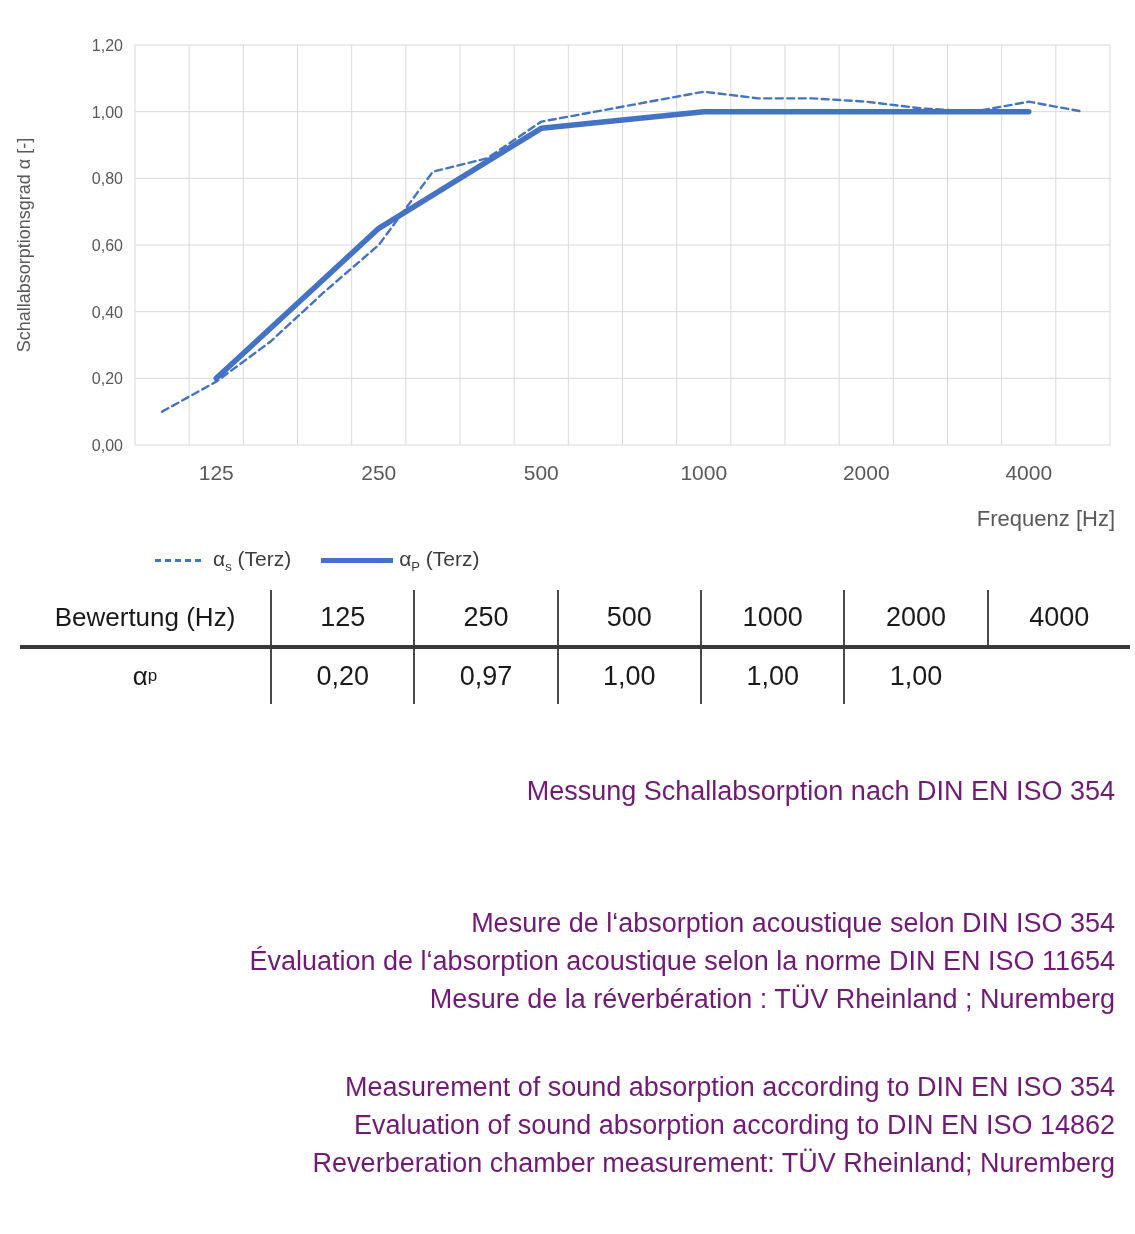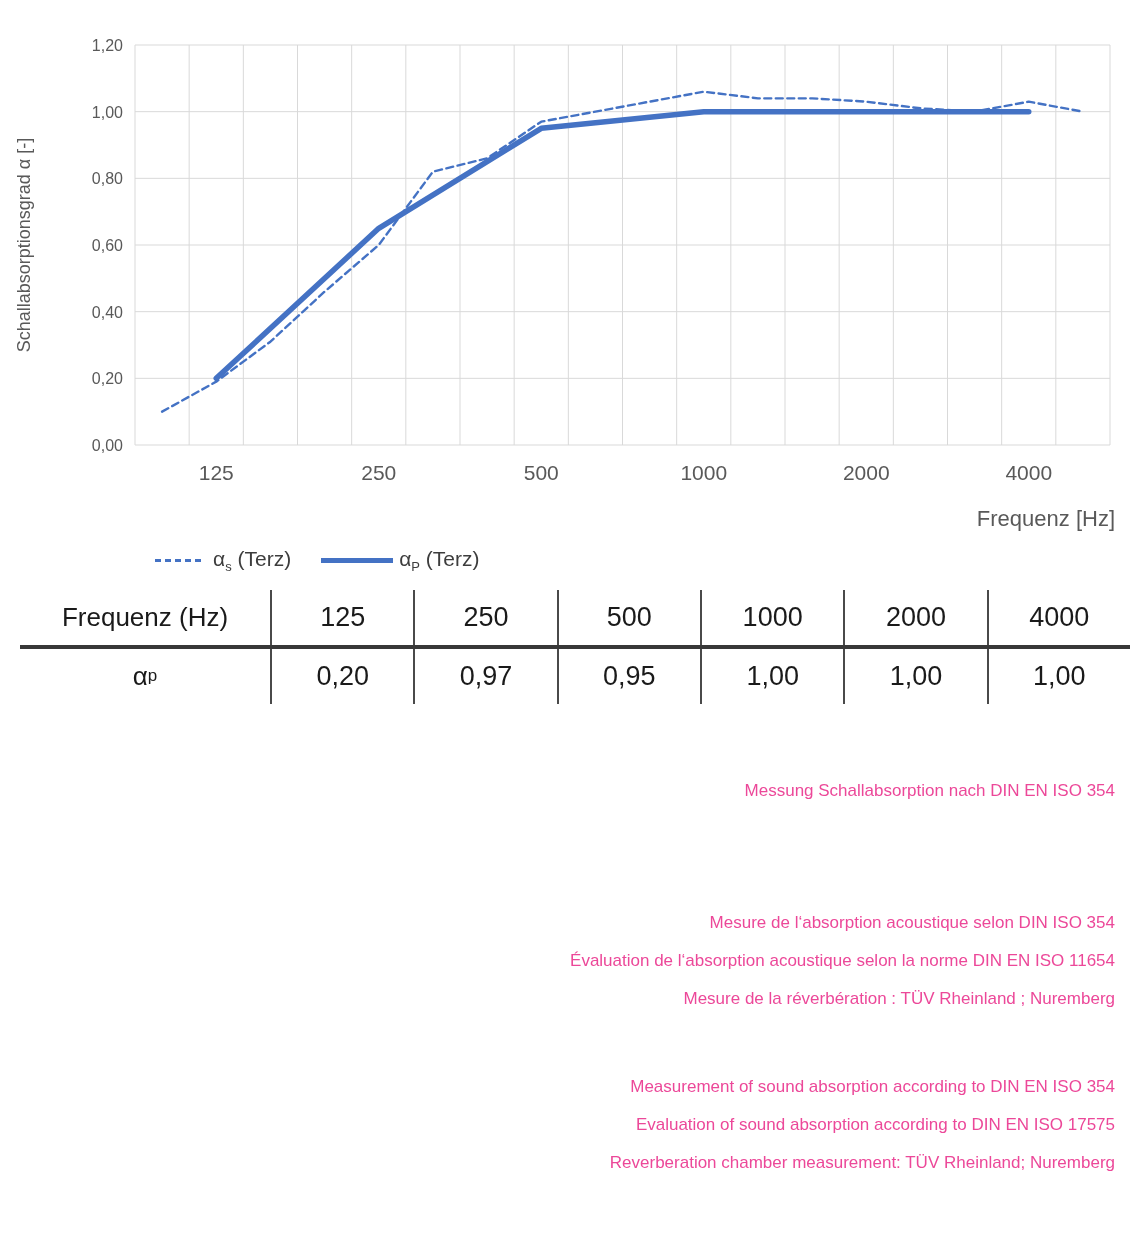--- a/index.html
+++ b/index.html
@@ -20,21 +20,21 @@
   .abs-table{position:absolute;left:20px;top:590px;width:1110px;}
   .t-row{display:grid;grid-template-columns:250px repeat(6,1fr);height:55px;}
   .t-cell{display:flex;align-items:center;justify-content:center;
           font-size:27px;color:#1a1a1a;}
   .t-cell.sep{border-left:2px solid #4a4a4a;}
   .t-label{font-size:26px;}
   .t-rule{height:3.5px;background:#383838;width:100%;}
   .t-cell sub{font-size:17px;}
   
   .text-block{position:absolute;left:20px;right:20px;text-align:right;
-              font-size:17px;line-height:38px;color:#ec4899;}
+              font-size:27px;line-height:38px;color:#701a75;}
   .block-de{top:772px;}
   .block-fr{top:904px;}
   .block-en{top:1068px;}
 </style>
 </head>
 <body>
 
 <div class="page">
 
   <svg id="chart-svg" width="1135" height="498" viewBox="0 0 1135 498">
@@ -98,50 +98,49 @@
       <span class="legend-label"><span>α</span><sub>s</sub><span> (Terz)</span></span>
     </div>
     <div class="legend-item">
       <span class="swatch solid"></span>
       <span class="legend-label"><span>α</span><sub>P</sub><span> (Terz)</span></span>
     </div>
   </div>
 
   <div class="abs-table">
     <div class="t-row">
-      <div class="t-cell t-label">Frequenz (Hz)</div>
+      <div class="t-cell t-label">Bewertung (Hz)</div>
       <div class="t-cell sep">125</div>
       <div class="t-cell sep">250</div>
       <div class="t-cell sep">500</div>
       <div class="t-cell sep">1000</div>
       <div class="t-cell sep">2000</div>
       <div class="t-cell sep">4000</div>
     </div>
     <div class="t-rule"></div>
     <div class="t-row">
       <div class="t-cell t-label">
           <span>α</span>
           <sub>p</sub>
         </div>
       <div class="t-cell sep">0,20</div>
       <div class="t-cell sep">0,97</div>
-      <div class="t-cell sep">0,95</div>
       <div class="t-cell sep">1,00</div>
       <div class="t-cell sep">1,00</div>
       <div class="t-cell sep">1,00</div>
     </div>
   </div>
 
   <div class="text-block block-de">
     <div>Messung Schallabsorption nach DIN EN ISO 354</div>
   </div>
   <div class="text-block block-fr">
     <div>Mesure de l‘absorption acoustique selon DIN ISO 354</div>
     <div>Évaluation de l‘absorption acoustique selon la norme DIN EN ISO 11654</div>
     <div>Mesure de la réverbération : TÜV Rheinland ; Nuremberg</div>
   </div>
   <div class="text-block block-en">
     <div>Measurement of sound absorption according to DIN EN ISO 354</div>
-    <div>Evaluation of sound absorption according to DIN EN ISO 17575</div>
+    <div>Evaluation of sound absorption according to DIN EN ISO 14862</div>
     <div>Reverberation chamber measurement: TÜV Rheinland; Nuremberg</div>
   </div>
 
 </div>
 
 </body></html>

